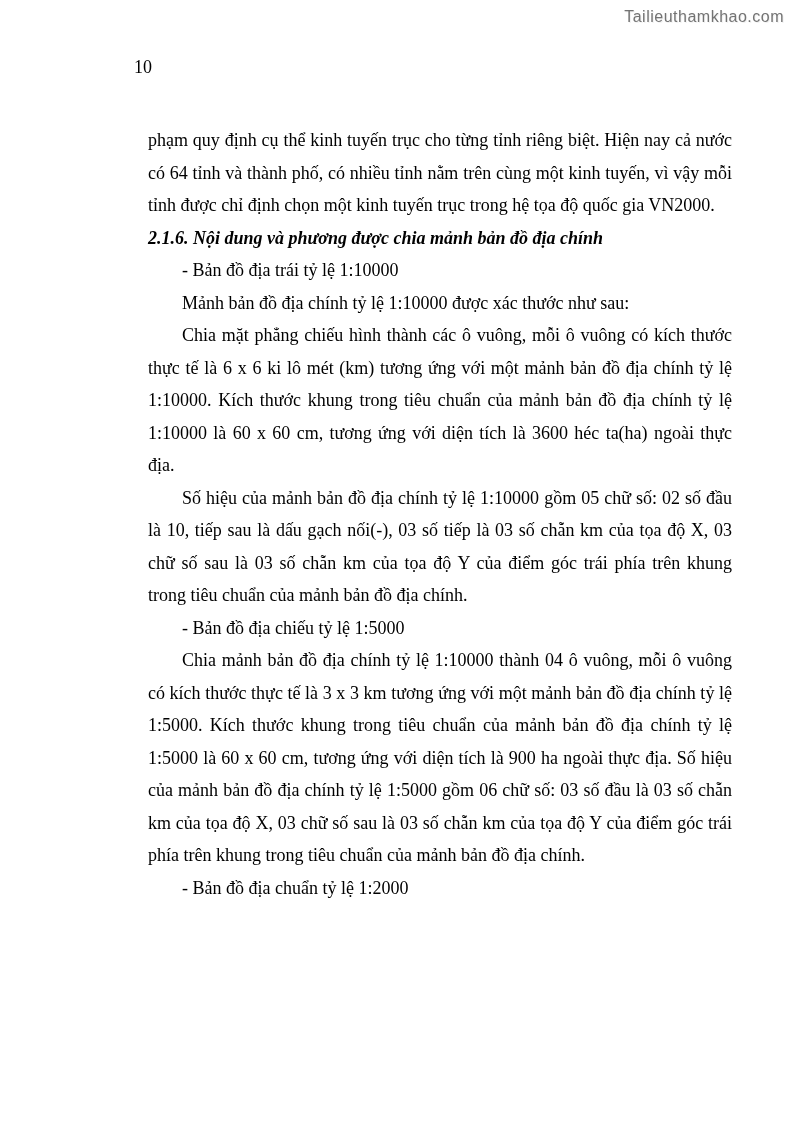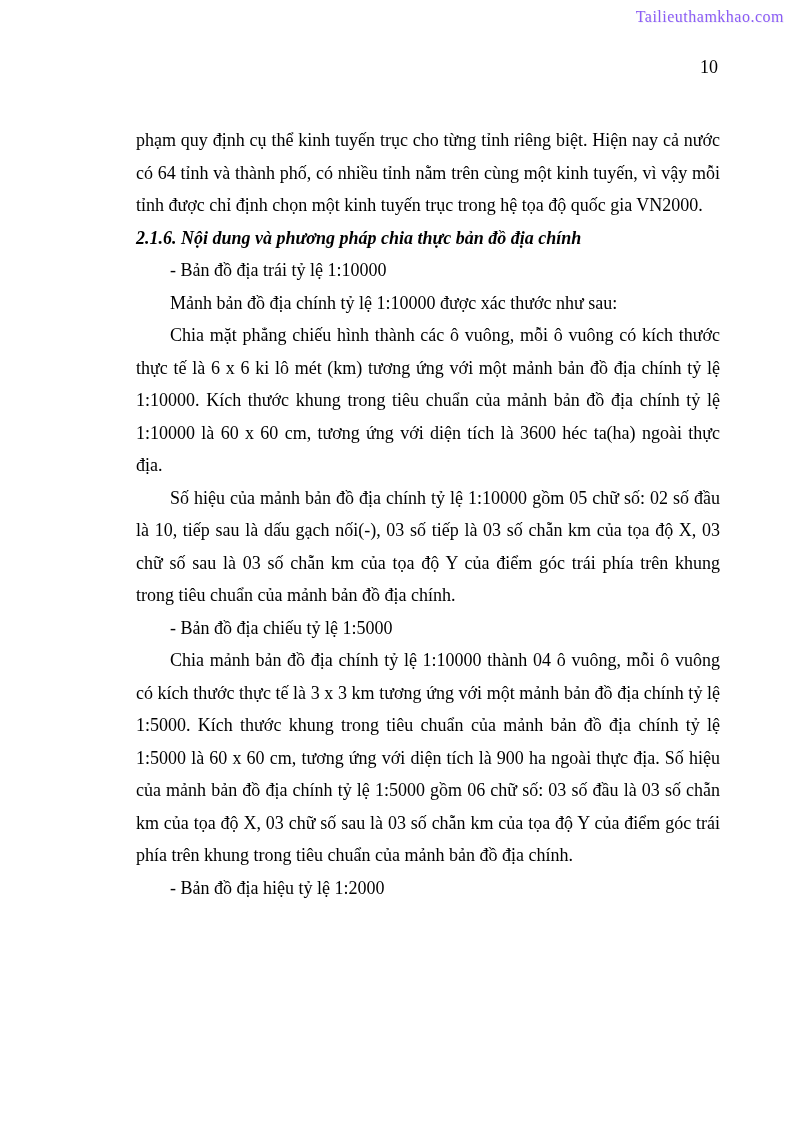--- a/index.html
+++ b/index.html
@@ -13,39 +13,39 @@
     height: 1123px;
     background: #ffffff;
     overflow: hidden;
     font-family: "Liberation Serif", "DejaVu Serif", serif;
     color: #000000;
   }
   .watermark {
     position: absolute;
     top: 8px;
     right: 10px;
-    font-family: Liberation Serif, serif;
+    font-family: Liberation Sans, sans-serif;
     font-size: 16px;
-    color: #8b5cf6;
+    color: #737373;
     text-shadow: 1px 1px 0 #f2f2f2;
     letter-spacing: 0.5px;
   }
   .page-number {
     position: absolute;
     top: 57px;
     left: 134px;
     width: 584px;
-    text-align: right;
+    text-align: left;
     font-size: 18px;
     color: #000000;
   }
   .body-text {
     position: absolute;
     top: 124px;
-    left: 136px;
+    left: 148px;
     width: 584px;
     font-size: 18px;
     line-height: 32.5px;
     text-align: justify;
   }
   .body-text p {
     margin: 0;
     padding: 0;
   }
   p.indent {
@@ -66,32 +66,32 @@
 <div class="page">
 
   <div class="watermark">Tailieuthamkhao.com</div>
 
   <div class="page-number">10</div>
 
   <div class="body-text">
 
     <p class="noindent">phạm quy định cụ thể kinh tuyến trục cho từng tỉnh riêng biệt. Hiện nay cả nước có 64 tỉnh và thành phố, có nhiều tỉnh nằm trên cùng một kinh tuyến, vì vậy mỗi tỉnh được chỉ định chọn một kinh tuyến trục trong hệ tọa độ quốc gia VN2000.</p>
 
-    <p class="heading">2.1.6. Nội dung và phương pháp chia thực bản đồ địa chính</p>
+    <p class="heading">2.1.6. Nội dung và phương được chia mảnh bản đồ địa chính</p>
 
     <p class="indent">- Bản đồ địa trái tỷ lệ 1:10000</p>
 
     <p class="indent">Mảnh bản đồ địa chính tỷ lệ 1:10000 được xác thước như sau:</p>
 
     <p class="indent">Chia mặt phẳng chiếu hình thành các ô vuông, mỗi ô vuông có kích thước thực tế là 6 x 6 ki lô mét (km) tương ứng với một mảnh bản đồ địa chính tỷ lệ 1:10000. Kích thước khung trong tiêu chuẩn của mảnh bản đồ địa chính tỷ lệ 1:10000 là 60 x 60 cm, tương ứng với diện tích là 3600 héc ta(ha) ngoài thực địa.</p>
 
     <p class="indent">Số hiệu của mảnh bản đồ địa chính tỷ lệ 1:10000 gồm 05 chữ số: 02 số đầu là 10, tiếp sau là dấu gạch nối(-), 03 số tiếp là 03 số chẵn km của tọa độ X, 03 chữ số sau là 03 số chẵn km của tọa độ Y của điểm góc trái phía trên khung trong tiêu chuẩn của mảnh bản đồ địa chính.</p>
 
     <p class="indent">- Bản đồ địa chiếu tỷ lệ 1:5000</p>
 
     <p class="indent">Chia mảnh bản đồ địa chính tỷ lệ 1:10000 thành 04 ô vuông, mỗi ô vuông có kích thước thực tế là 3 x 3 km tương ứng với một mảnh bản đồ địa chính tỷ lệ 1:5000. Kích thước khung trong tiêu chuẩn của mảnh bản đồ địa chính tỷ lệ 1:5000 là 60 x 60 cm, tương ứng với diện tích là 900 ha ngoài thực địa. Số hiệu của mảnh bản đồ địa chính tỷ lệ 1:5000 gồm 06 chữ số: 03 số đầu là 03 số chẵn km của tọa độ X, 03 chữ số sau là 03 số chẵn km của tọa độ Y của điểm góc trái phía trên khung trong tiêu chuẩn của mảnh bản đồ địa chính.</p>
 
-    <p class="indent">- Bản đồ địa hiệu tỷ lệ 1:2000</p>
+    <p class="indent">- Bản đồ địa chuẩn tỷ lệ 1:2000</p>
 
 
   </div>
 
 </div>
 
 </body></html>

